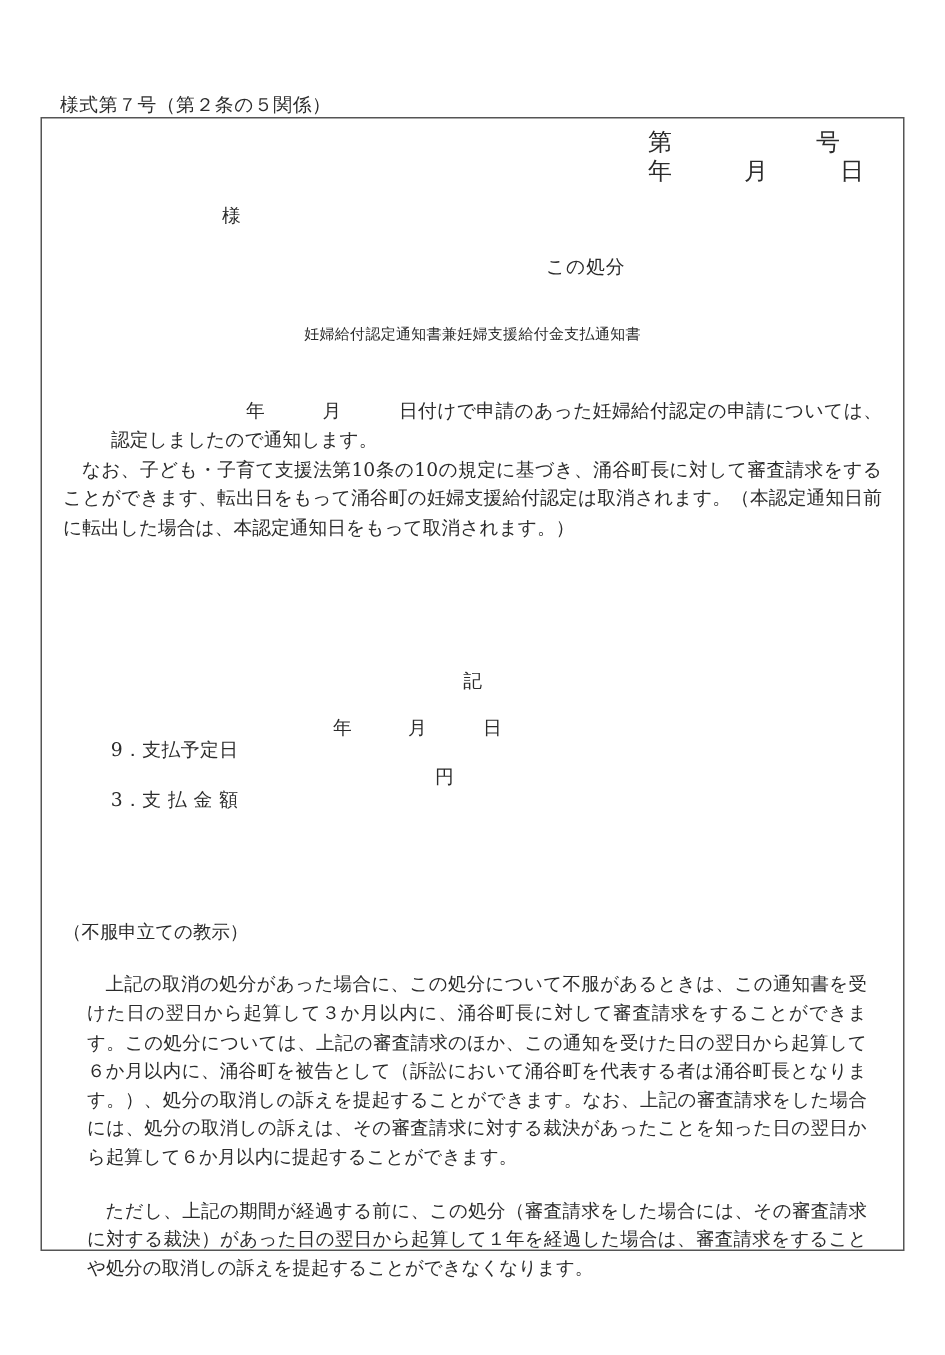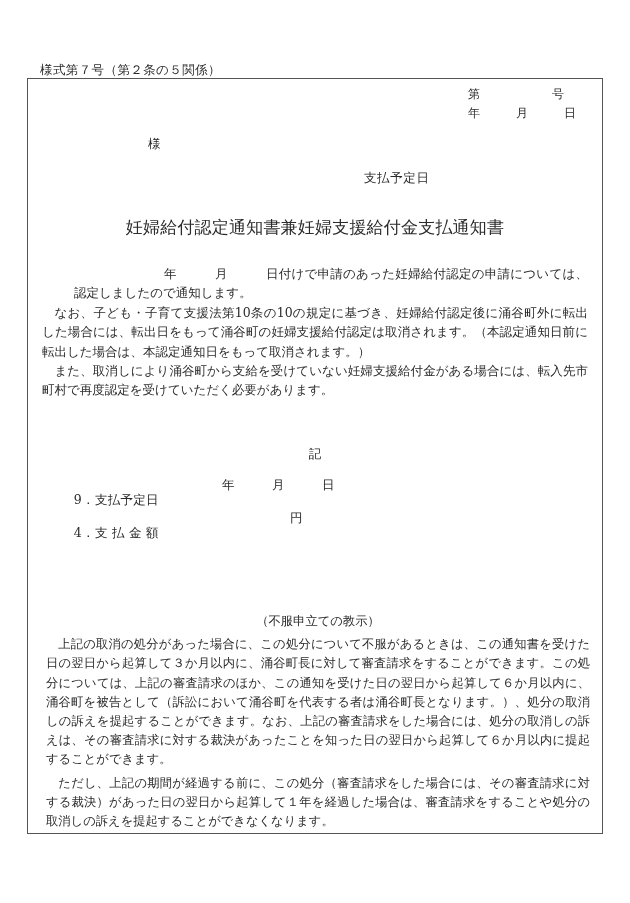--- a/index.html
+++ b/index.html
@@ -46,21 +46,21 @@
     width: 574px;
     height: 754px;
     box-sizing: border-box;
   }
 
   
   #doc-meta {
     position: absolute;
     right: 26px;
     top: 6px;
-    font-size: 12px;
+    font-size: 16px;
     line-height: 19px;
     text-align: left;
   }
   #doc-meta .meta-row {
     white-space: pre;
     display: block;
   }
 
   
   #addressee-line {
@@ -79,21 +79,21 @@
     letter-spacing: 0.6px;
   }
 
   
   #doc-title {
     position: absolute;
     left: 0;
     right: 0;
     top: 137px;
     text-align: center;
-    font-size: 17px;
+    font-size: 10px;
     letter-spacing: 0.2px;
   }
 
   
   #body-paragraphs {
     position: absolute;
     left: 14px;
     top: 185px;
     width: 546px;
     font-size: 12.5px;
@@ -151,24 +151,23 @@
     position: absolute;
     left: 14px;
     top: 533px;
     width: 552px;
     font-size: 12.3px;
     line-height: 19.2px;
   }
   #appeal-heading {
     margin: 0 0 0 0;
     text-indent: 0;
-    text-align: center;
   }
   #appeal-section p.appeal-para {
-    margin: 4px;
+    margin: 16px;
     text-align: justify;
     text-justify: inter-ideograph;
     text-indent: 1em;
   }
 </style>
 </head>
 <body>
 
 <div id="form-number">様式第７号（第２条の５関係）</div>
 
@@ -176,39 +175,38 @@
 
 <div id="notice-body">
 
   <div id="doc-meta">
     <span class="meta-row">第　　　　　　号</span>
     <span class="meta-row">年　　　月　　　日</span>
   </div>
 
   <div id="addressee-line">様</div>
 
-  <div id="issuer-line">支払予定日</div>
+  <div id="issuer-line">この処分</div>
 
   <div id="doc-title">妊婦給付認定通知書兼妊婦支援給付金支払通知書</div>
 
   <div id="body-paragraphs">
     <p class="lead">年　　　月　　　日付けで申請のあった妊婦給付認定の申請については、認定しましたので通知します。</p>
-    <p>なお、子ども・子育て支援法第10条の10の規定に基づき、妊婦給付認定後に涌谷町外に転出した場合には、転出日をもって涌谷町の妊婦支援給付認定は取消されます。（本認定通知日前に転出した場合は、本認定通知日をもって取消されます。）</p>
-    <p>また、取消しにより涌谷町から支給を受けていない妊婦支援給付金がある場合には、転入先市町村で再度認定を受けていただく必要があります。</p>
+    <p>なお、子ども・子育て支援法第10条の10の規定に基づき、涌谷町長に対して審査請求をすることができます、転出日をもって涌谷町の妊婦支援給付認定は取消されます。（本認定通知日前に転出した場合は、本認定通知日をもって取消されます。）</p>
   </div>
 
   <div id="ki-marker">記</div>
 
   <div id="payment-items">
     <div class="payment-item">
       <span class="item-label">9．支払予定日</span>
       <span class="item-fields">年　　　月　　　日</span>
     </div>
     <div class="payment-item">
-      <span class="item-label">4．支 払 金 額</span>
+      <span class="item-label">3．支 払 金 額</span>
       <span class="item-unit">円</span>
     </div>
   </div>
 
   <div id="appeal-section">
     <div id="appeal-heading">（不服申立ての教示）</div>
     <p class="appeal-para">上記の取消の処分があった場合に、この処分について不服があるときは、この通知書を受けた日の翌日から起算して３か月以内に、涌谷町長に対して審査請求をすることができます。この処分については、上記の審査請求のほか、この通知を受けた日の翌日から起算して６か月以内に、涌谷町を被告として（訴訟において涌谷町を代表する者は涌谷町長となります。）、処分の取消しの訴えを提起することができます。なお、上記の審査請求をした場合には、処分の取消しの訴えは、その審査請求に対する裁決があったことを知った日の翌日から起算して６か月以内に提起することができます。</p>
     <p class="appeal-para">ただし、上記の期間が経過する前に、この処分（審査請求をした場合には、その審査請求に対する裁決）があった日の翌日から起算して１年を経過した場合は、審査請求をすることや処分の取消しの訴えを提起することができなくなります。</p>
   </div>
 

